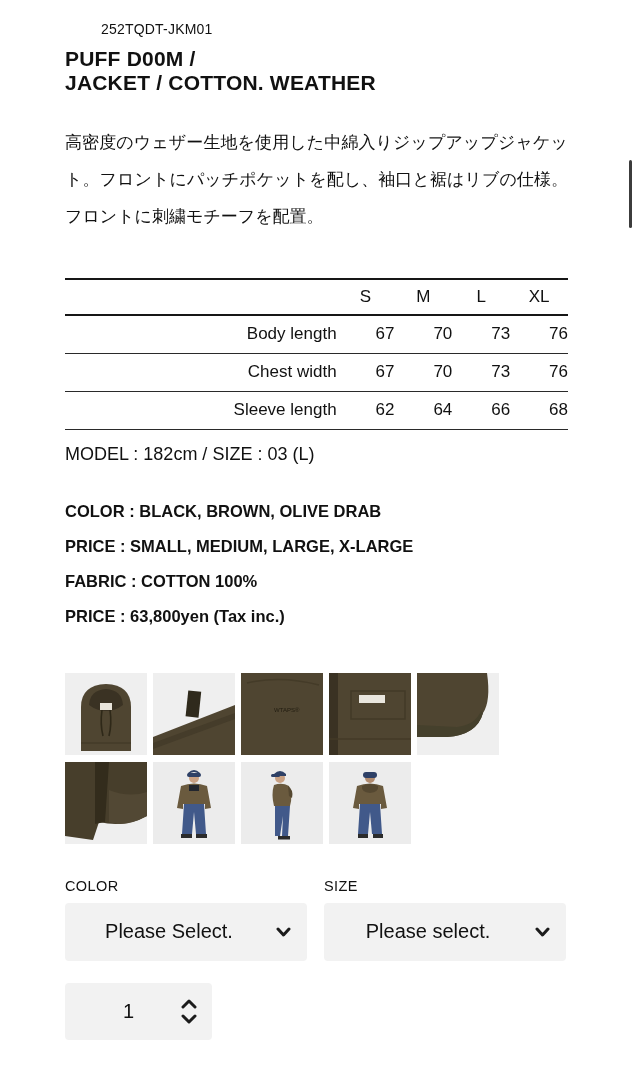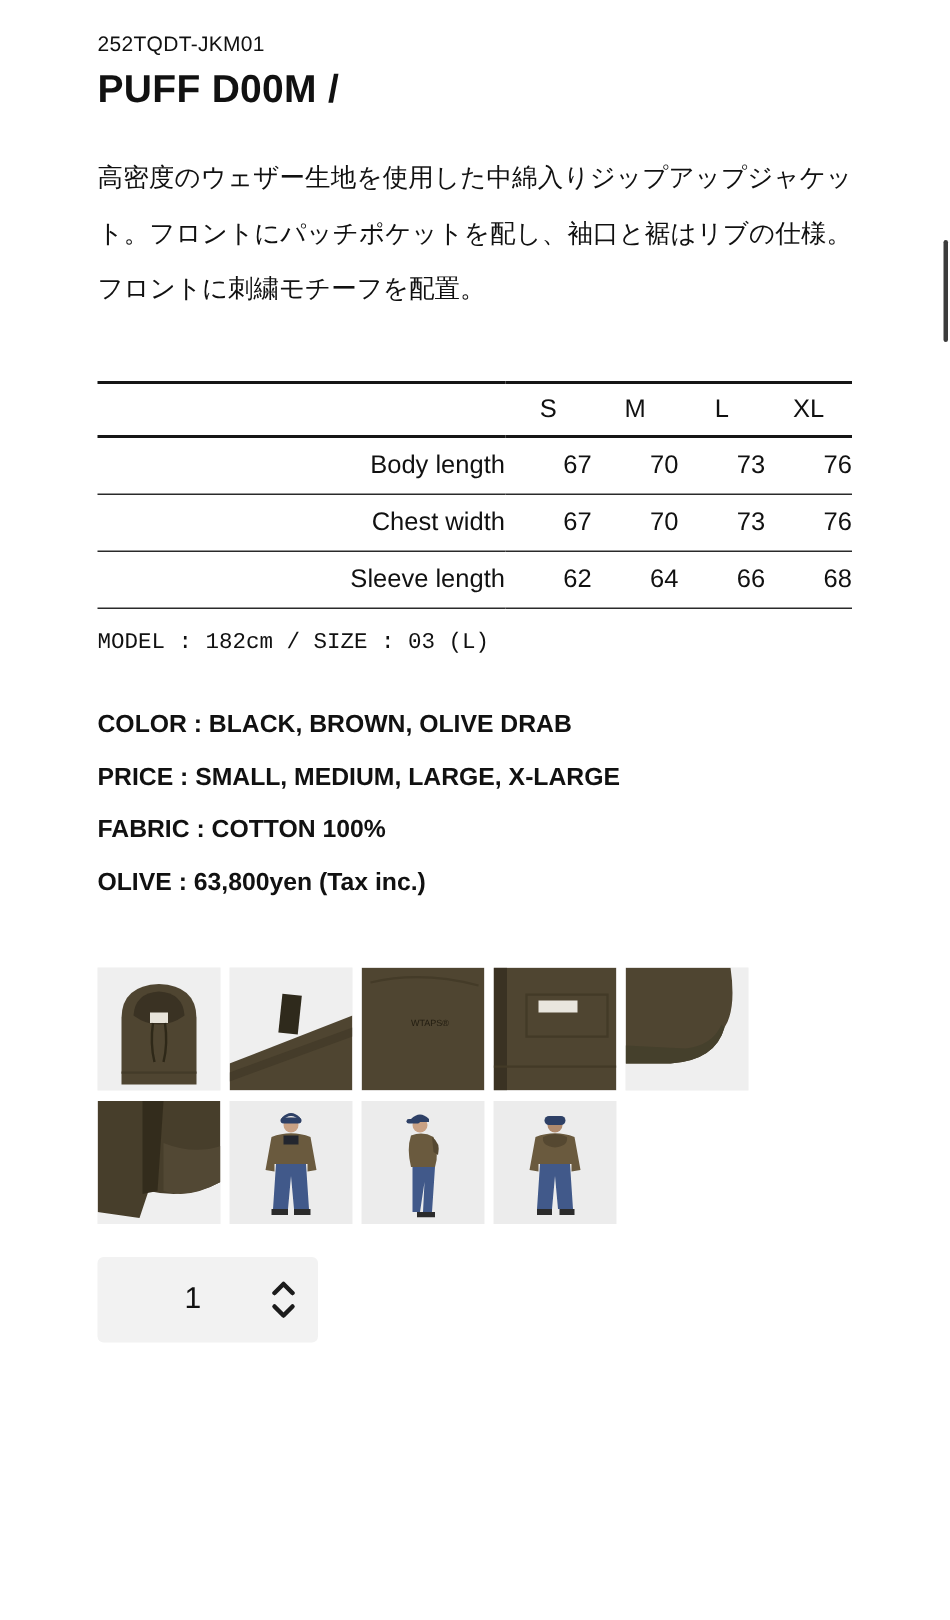--- a/index.html
+++ b/index.html
@@ -17,24 +17,24 @@
   html,body{width:633px;height:1080px;}
   body{
     font-family:"Liberation Sans","DejaVu Sans",sans-serif;
     color:var(--text);
     background:#ffffff;
     position:relative;
     overflow:hidden;
   }
   .page{padding:21px 65px 0 65px;}
 
-  .product-code{font-size:14px;letter-spacing:0.2px;}
+  .product-code{font-size:14px;letter-spacing:0.2px;margin-left:36px;}
   .page-title{
     margin-top:10px;
-    font-size:26px;
+    font-size:21px;
     font-weight:bold;
     line-height:24px;
     letter-spacing:0.2px;
   }
   .description{
     margin-top:29px;
     font-size:17px;
     line-height:37px;
     text-align:justify;
   }
@@ -64,21 +64,21 @@
   .size-table th.blank{width:54%;}
   .size-table th.szcol{width:11.5%;}
   .size-table td{
     height:38px;
     border-bottom:1px solid #2a2a2a;
     padding:0;
   }
   .size-table td.rowlabel{text-align:right;}
   .size-table td.val{text-align:right;}
 
-  .model-info{margin-top:14px;font-size:15px;font-family:Liberation Mono, monospace;}
+  .model-info{margin-top:14px;font-size:18px;}
 
   .details{margin-top:38px;}
   .details .detail-line{font-size:16.5px;line-height:16px;margin-bottom:19px;font-weight:bold;}
 
   .gallery{
     margin-top:49px;
     display:grid;
     grid-template-columns:repeat(5,82px);
     column-gap:6px;
     row-gap:7px;
@@ -144,21 +144,21 @@
     border:none;background:transparent;padding:0;line-height:0;cursor:pointer;
   }
 </style>
 </head>
 <body>
 
 <div class="page">
 
   <div class="product-code">252TQDT-JKM01</div>
 
-  <h1 class="page-title"><span>PUFF D00M /</span><br></h1>
+  <h1 class="page-title"><span>PUFF D00M /</span><br><span>JACKET / COTTON. WEATHER</span></h1>
 
   <p class="description">高密度のウェザー生地を使用した中綿入りジップアップジャケット。フロントにパッチポケットを配し、袖口と裾はリブの仕様。フロントに刺繍モチーフを配置。</p>
 
   <table class="size-table">
     <thead>
       <tr>
         <th class="blank"></th>
         <th class="szcol">S</th>
         <th class="szcol">M</th>
         <th class="szcol">L</th>
@@ -189,21 +189,21 @@
       </tr>
     </tbody>
   </table>
 
   <div class="model-info">MODEL : 182cm / SIZE : 03 (L)</div>
 
   <div class="details">
     <div class="detail-line">COLOR : BLACK, BROWN, OLIVE DRAB</div>
     <div class="detail-line">PRICE : SMALL, MEDIUM, LARGE, X-LARGE</div>
     <div class="detail-line">FABRIC : COTTON 100%</div>
-    <div class="detail-line">OLIVE : 63,800yen (Tax inc.)</div>
+    <div class="detail-line">PRICE : 63,800yen (Tax inc.)</div>
   </div>
 
   <div class="gallery">
 
     <div class="thumb">
       <svg width="82" height="82" viewBox="0 0 82 82">
         <rect width="82" height="82" fill="#efefef"></rect>
         <path d="M16 34 Q16 12 41 11 Q66 12 66 34 L66 78 L16 78 Z" fill="#4f4531"></path>
         <path d="M24 32 Q25 17 41 16 Q57 17 58 32 Q50 38 41 38 Q32 38 24 32 Z" fill="#3a3223"></path>
         <rect x="35" y="30" width="12" height="7" fill="#e8e4da"></rect>
@@ -292,20 +292,40 @@
         <path d="M28 24 Q41 19 54 24 L58 46 L52 47 L52 42 L30 42 L30 47 L24 46 Z" fill="#6a5a3e"></path>
         <path d="M33 24 Q41 20 49 24 Q50 30 41 31 Q32 30 33 24 Z" fill="#554831"></path>
         <path d="M31 42 L51 42 L53 72 L43 72 L41 50 L39 72 L29 72 Z" fill="#41598a"></path>
         <rect x="29" y="72" width="10" height="4" fill="#2b2b2b"></rect>
         <rect x="44" y="72" width="10" height="4" fill="#2b2b2b"></rect>
       </svg>
     </div>
 
   </div>
 
+  <div class="selectors">
+    <div class="select-group">
+      <div class="field-label">COLOR</div>
+      <div class="select-box">
+        <span>Please Select.</span>
+        <svg class="chev" width="15" height="12" viewBox="0 0 15 12">
+          <polyline points="2,3 7.5,9 13,3" fill="none" stroke="#1c1c1c" stroke-width="3" stroke-linecap="round" stroke-linejoin="round"></polyline>
+        </svg>
+      </div>
+    </div>
+    <div class="select-group">
+      <div class="field-label">SIZE</div>
+      <div class="select-box">
+        <span>Please select.</span>
+        <svg class="chev" width="15" height="12" viewBox="0 0 15 12">
+          <polyline points="2,3 7.5,9 13,3" fill="none" stroke="#1c1c1c" stroke-width="3" stroke-linecap="round" stroke-linejoin="round"></polyline>
+        </svg>
+      </div>
+    </div>
+  </div>
 
   <div class="qty-group">
     <div class="qty-box">
       <div class="qty-value">1</div>
       <div class="qty-stepper">
         <button type="button">
           <svg width="16" height="10" viewBox="0 0 16 10">
             <polyline points="2,8 8,2 14,8" fill="none" stroke="#1c1c1c" stroke-width="3" stroke-linecap="round" stroke-linejoin="round"></polyline>
           </svg>
         </button>

